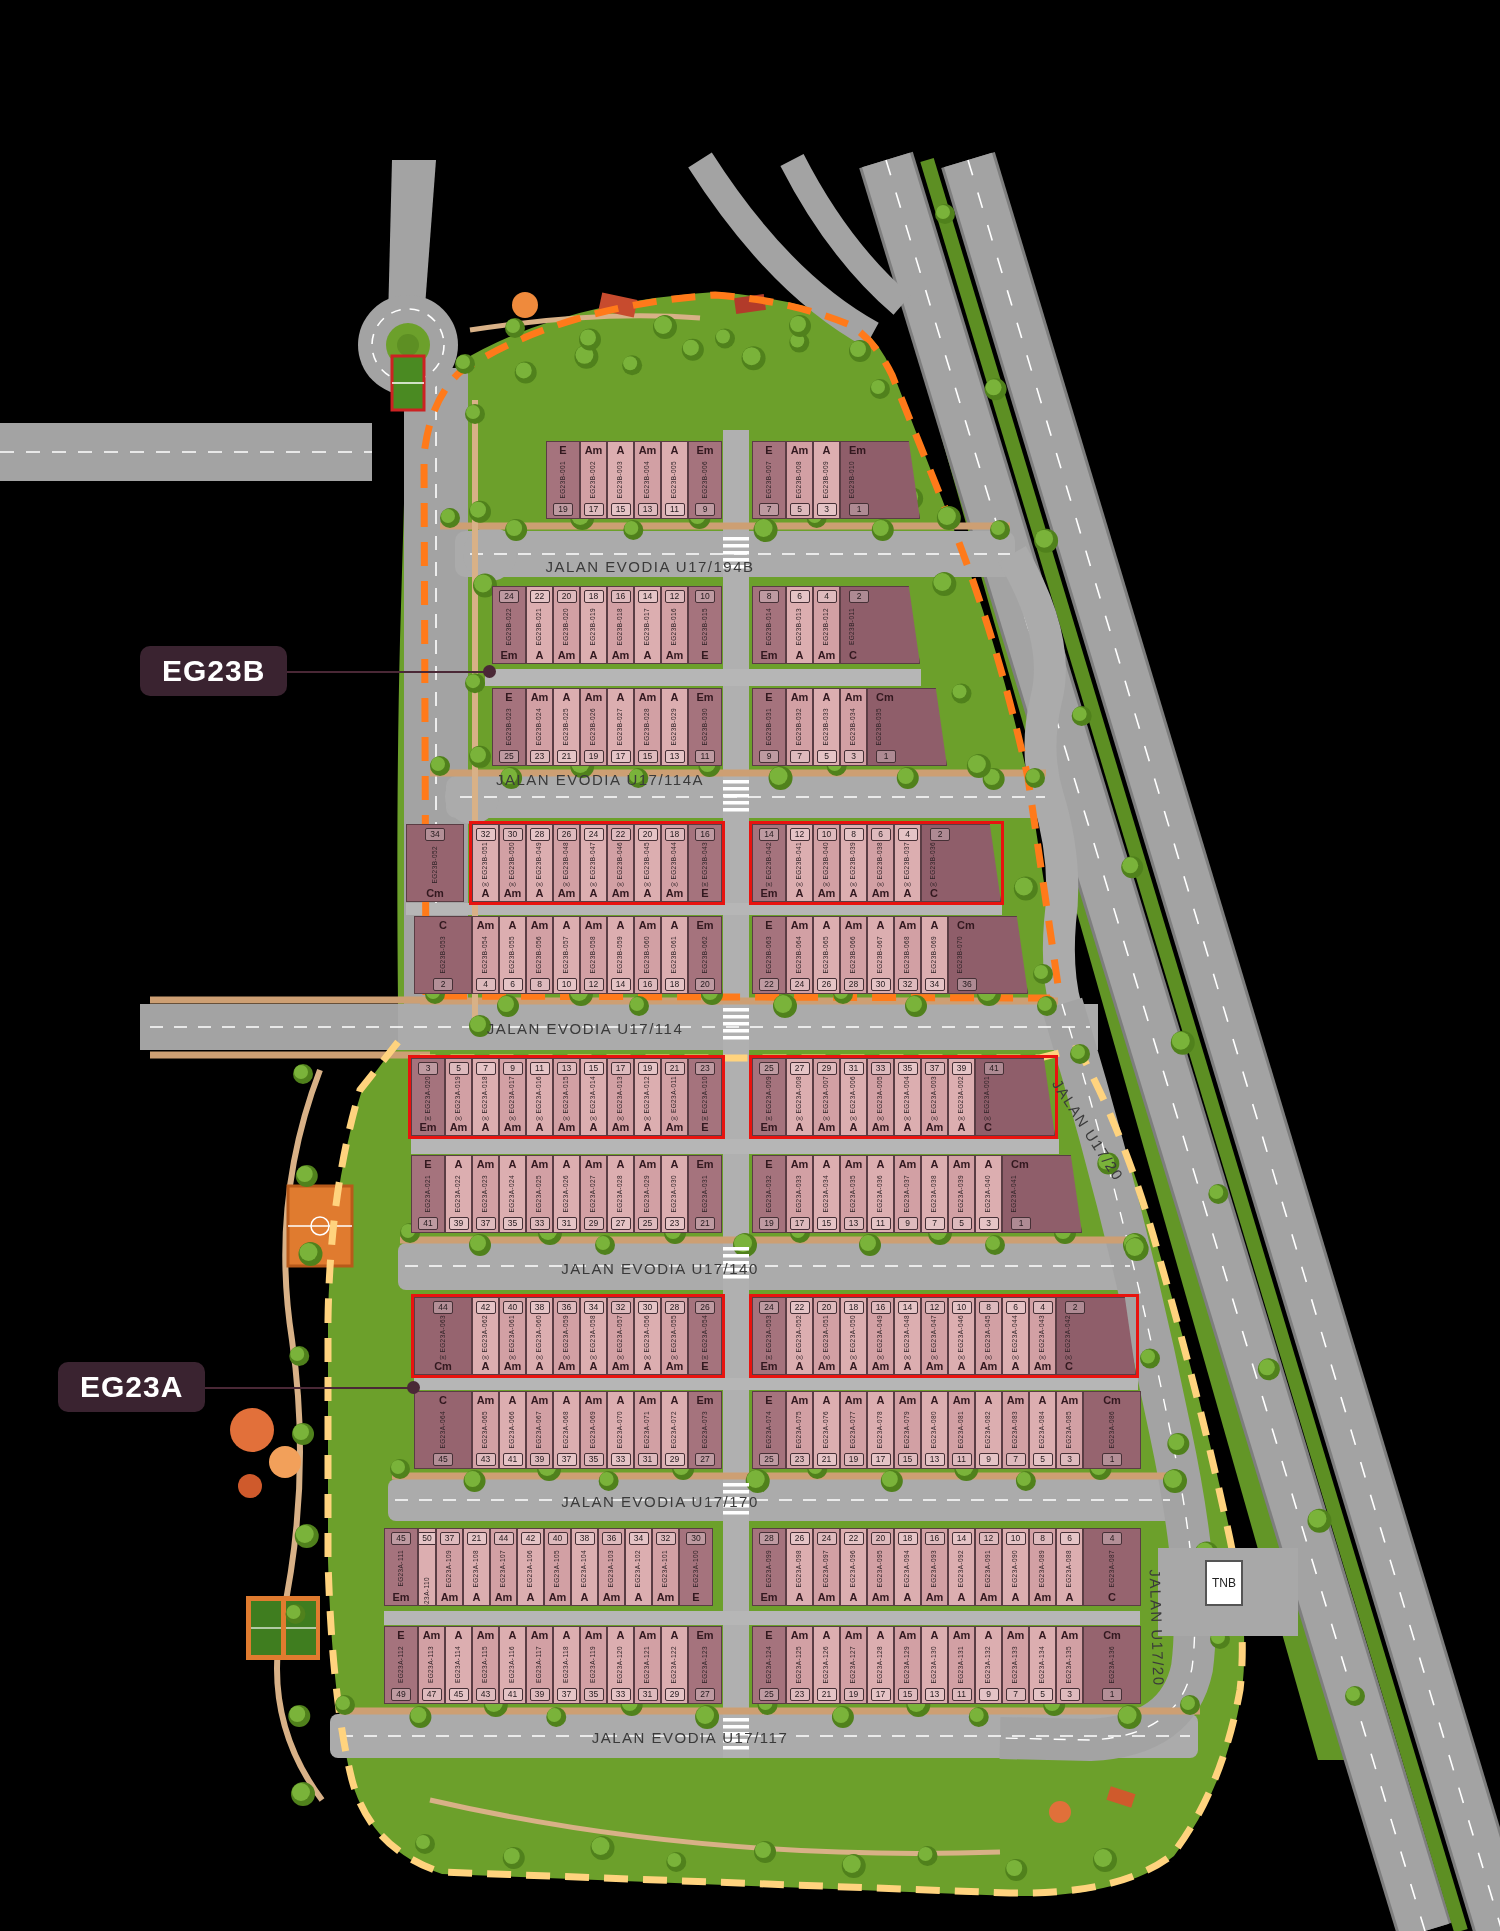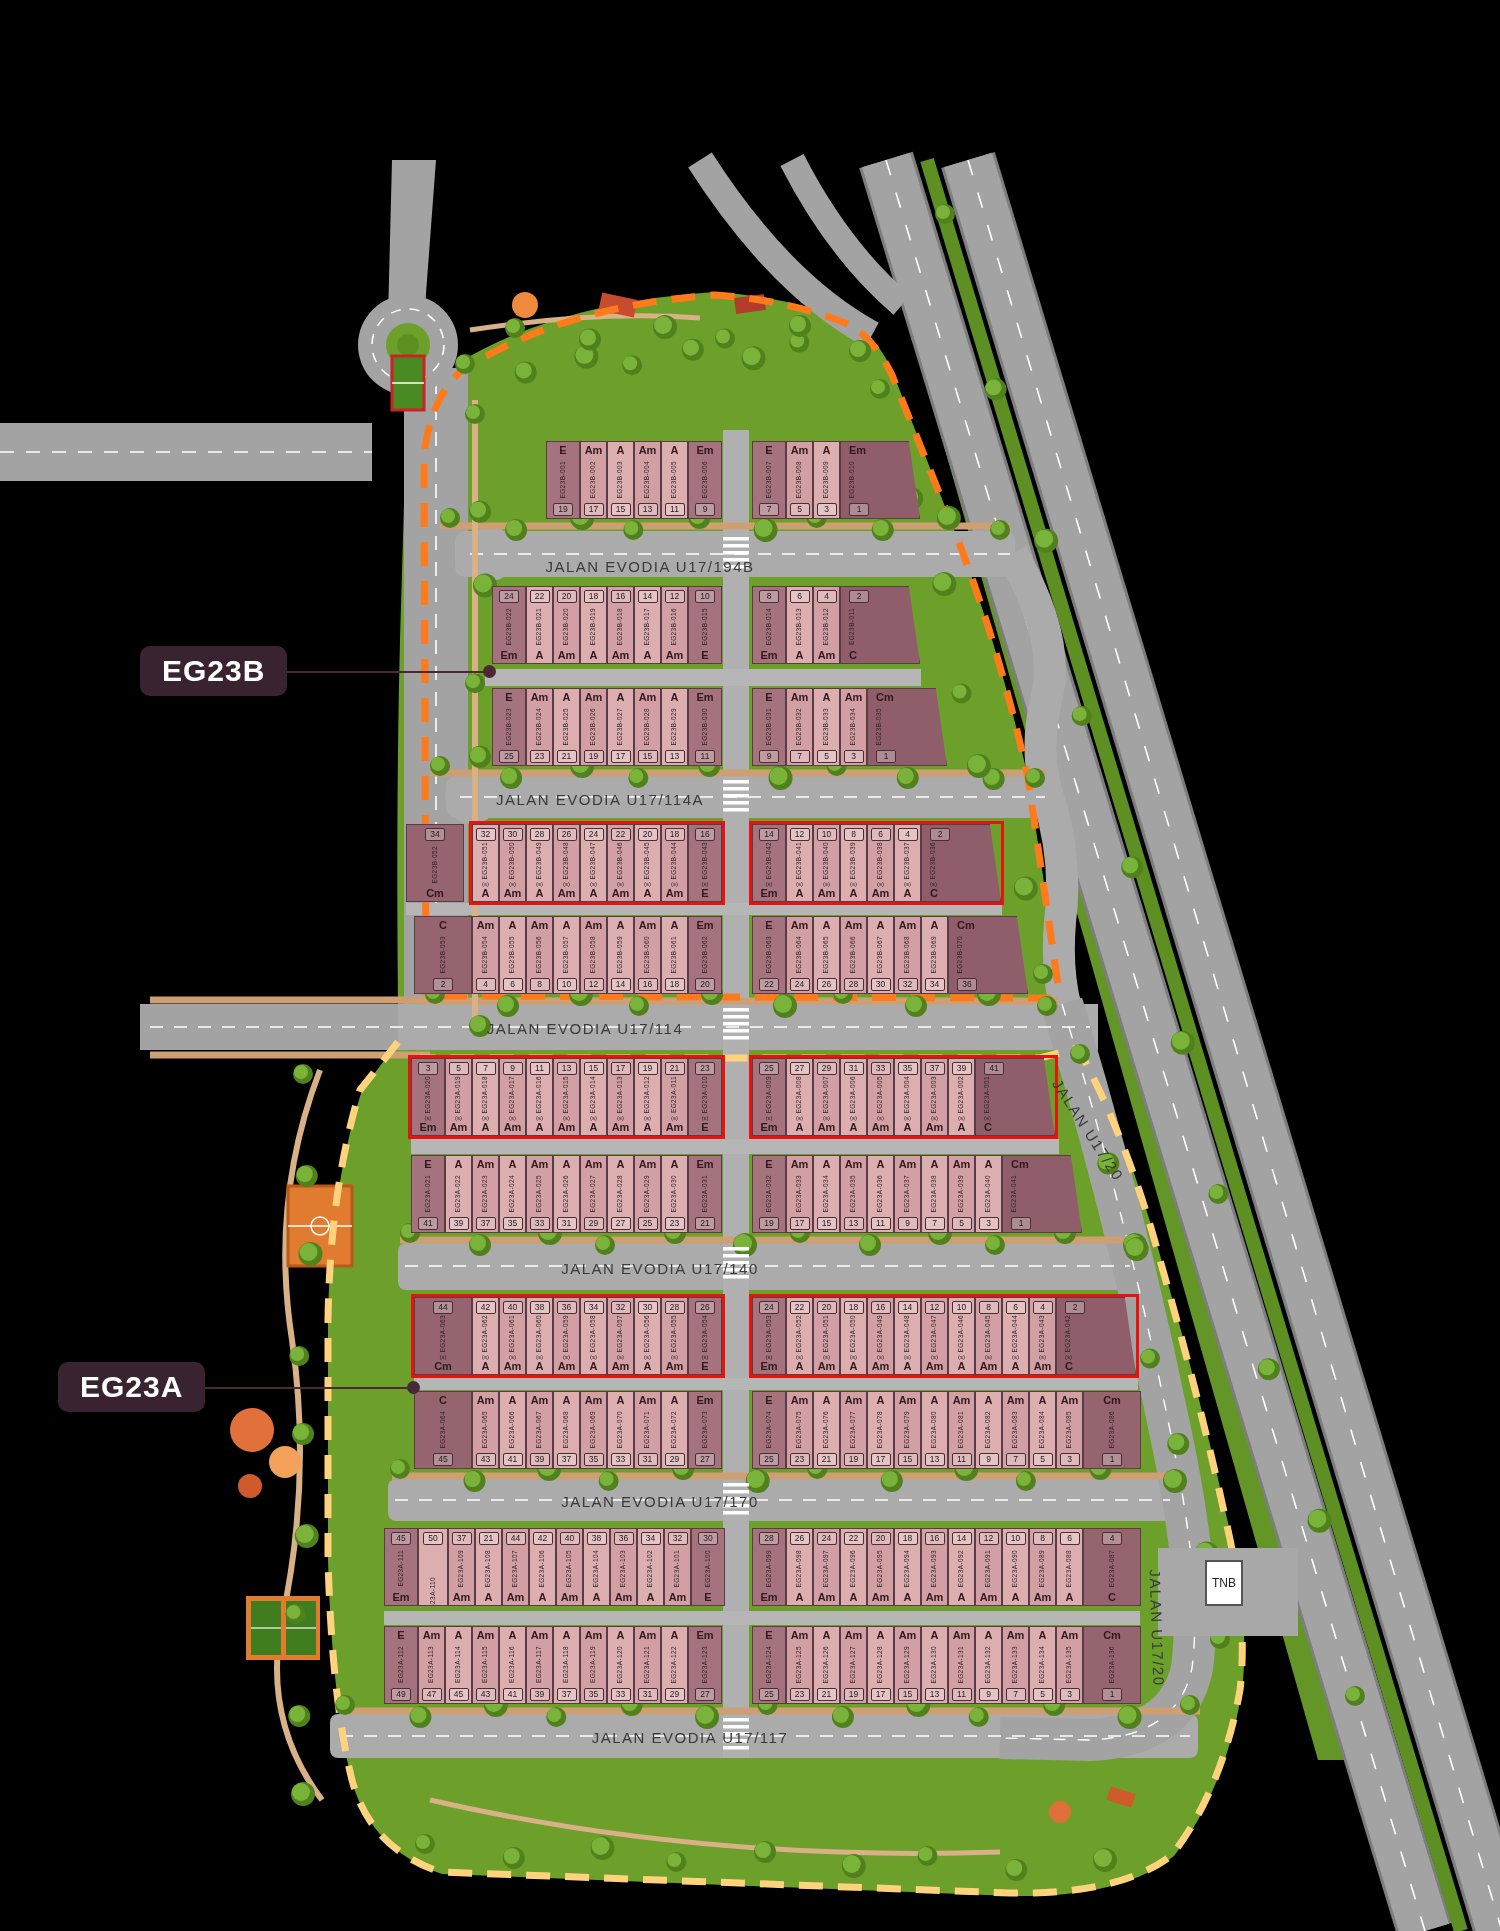--- a/index.html
+++ b/index.html
@@ -444,21 +444,21 @@
         <rect x="723" y="1511" width="26" height="3.5" fill="#fff"></rect>
         <rect x="723" y="1718" width="26" height="3.5" fill="#fff"></rect>
         <rect x="723" y="1725" width="26" height="3.5" fill="#fff"></rect>
         <rect x="723" y="1732" width="26" height="3.5" fill="#fff"></rect>
         <rect x="723" y="1739" width="26" height="3.5" fill="#fff"></rect>
         <rect x="723" y="1746" width="26" height="3.5" fill="#fff"></rect>
       </g>
   </svg>
 
   <div class="road-label" style="left:650px;top:566px">JALAN EVODIA U17/194B</div>
-  <div class="road-label" style="left:600px;top:799px">JALAN EVODIA U17/114A</div>
+  <div class="road-label" style="left:600px;top:779px">JALAN EVODIA U17/114A</div>
   <div class="road-label" style="left:585px;top:1028px">JALAN EVODIA U17/114</div>
   <div class="road-label" style="left:660px;top:1268px">JALAN EVODIA U17/140</div>
   <div class="road-label" style="left:660px;top:1501px">JALAN EVODIA U17/170</div>
   <div class="road-label" style="left:690px;top:1737px">JALAN EVODIA U17/117</div>
   <div class="road-label rot57" style="left:1088px;top:1130px">JALAN U17/20</div>
   <div class="road-label rot88" style="left:1157px;top:1628px">JALAN U17/20</div>
 
   <div class="leader" style="left:280px;top:671px;width:210px"></div>
   <div class="leader-dot" style="left:483px;top:665px"></div>
   <div class="callout" style="left:140px;top:646px">EG23B</div>
@@ -1657,21 +1657,21 @@
       </div>
     </div>
     <div class="grp" style="left: 384px; top: 1528px;">
       <div class="lot t-em dark ntop" style="width: 34px;">
         <span class="chip">45</span>
         <span class="mid">
           <span class="lid">EG23A-111</span>
         </span>
         <span class="ty">Em</span>
       </div>
-      <div class="lot t-a ntop" style="width: 30px; gap: 32px;">
+      <div class="lot t-a ntop" style="width: 18px; gap: 32px;">
         <span class="chip">50</span>
         <span class="mid">
           <span class="lid">EG23A-110</span>
         </span>
         <span class="ty">A</span>
       </div>
       <div class="lot t-am ntop" style="width: 27px;">
         <span class="chip">37</span>
         <span class="mid">
           <span class="lid">EG23A-109</span>

